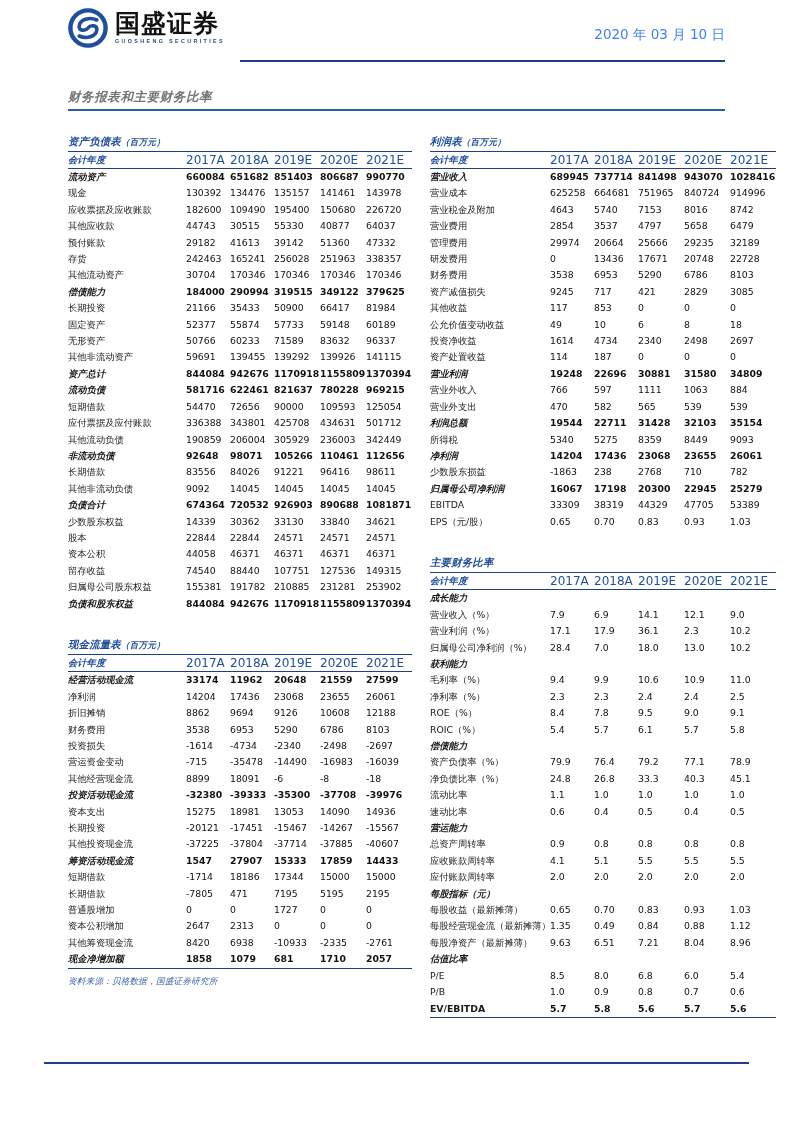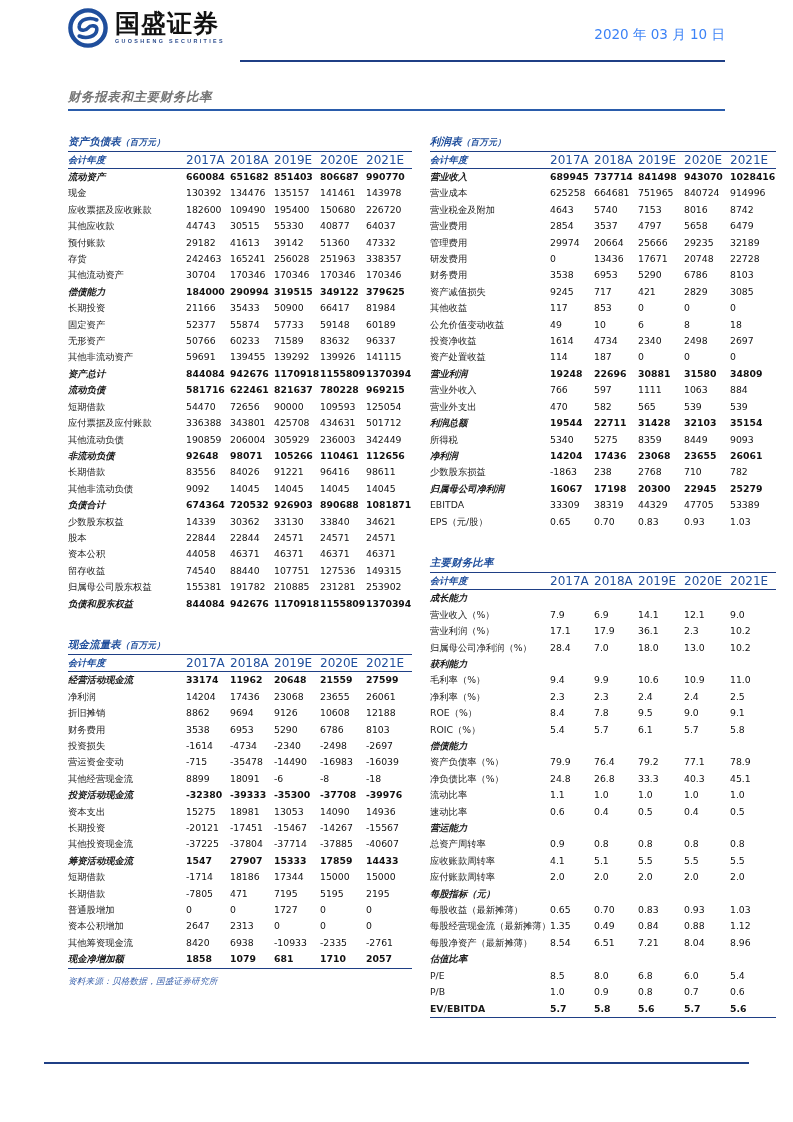--- a/index.html
+++ b/index.html
@@ -1059,21 +1059,21 @@
               <tr>
                 <td class="lbl">每股经营现金流（最新摊薄）</td>
                 <td class="num">1.35</td>
                 <td class="num">0.49</td>
                 <td class="num">0.84</td>
                 <td class="num">0.88</td>
                 <td class="num">1.12</td>
               </tr>
               <tr>
                 <td class="lbl">每股净资产（最新摊薄）</td>
-                <td class="num">8.54</td>
+                <td class="num">9.63</td>
                 <td class="num">6.51</td>
                 <td class="num">7.21</td>
                 <td class="num">8.04</td>
                 <td class="num">8.96</td>
               </tr>
               <tr class="group">
                 <td class="lbl bold">估值比率</td>
                 <td class="num bold"></td>
                 <td class="num bold"></td>
                 <td class="num bold"></td>

